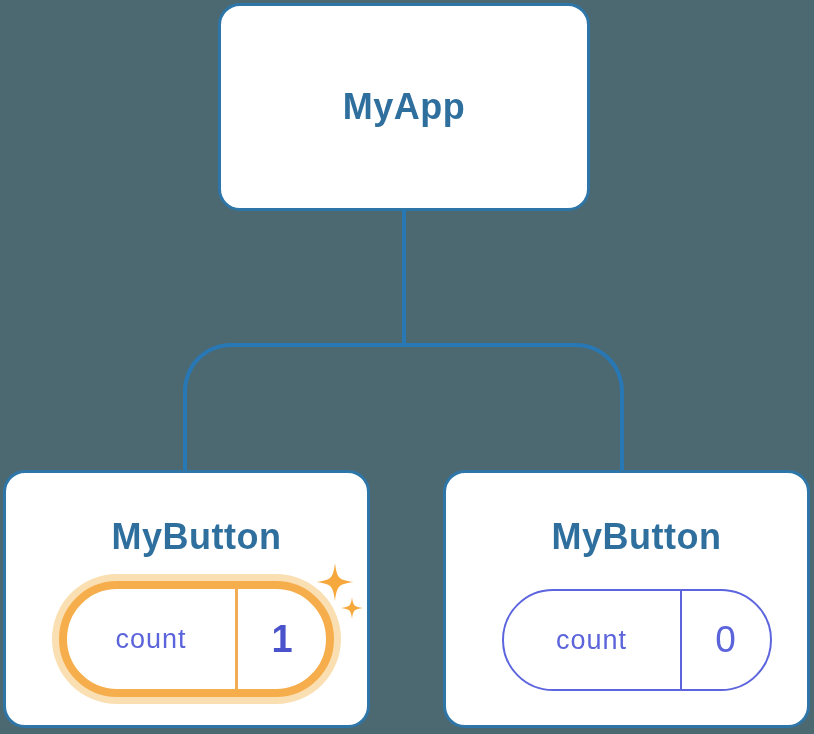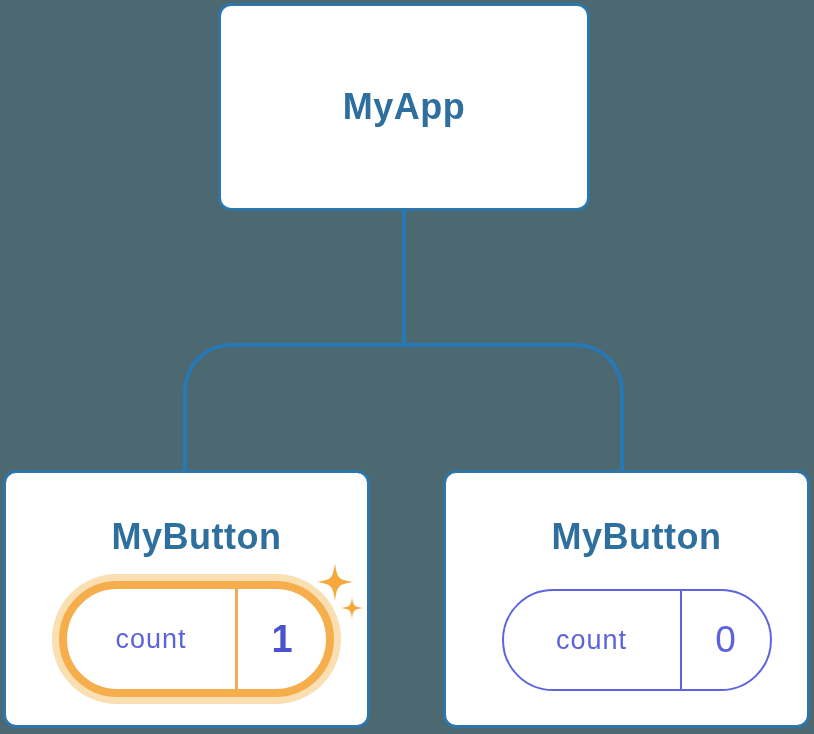--- a/index.html
+++ b/index.html
@@ -21,21 +21,21 @@
     width:814px;height:734px;overflow:hidden;
     background:var(--background);
     font-family:"Liberation Sans", sans-serif;
   }
   .stage{position:relative;width:814px;height:734px;background:var(--background);}
 
   .card{
     position:absolute;box-sizing:border-box;
     background:var(--card-bg);
     border:3px solid var(--card-border);
-    border-radius:13px;
+    border-radius:22px;
   }
   .root-card{
     left:218px;top:3px;width:372px;height:208px;
     display:flex;align-items:center;justify-content:center;
   }
   .child-card{
     width:367px;height:258px;top:470px;
     display:flex;flex-direction:column;align-items:center;
     padding-top:44px;
     padding-left:20px;

